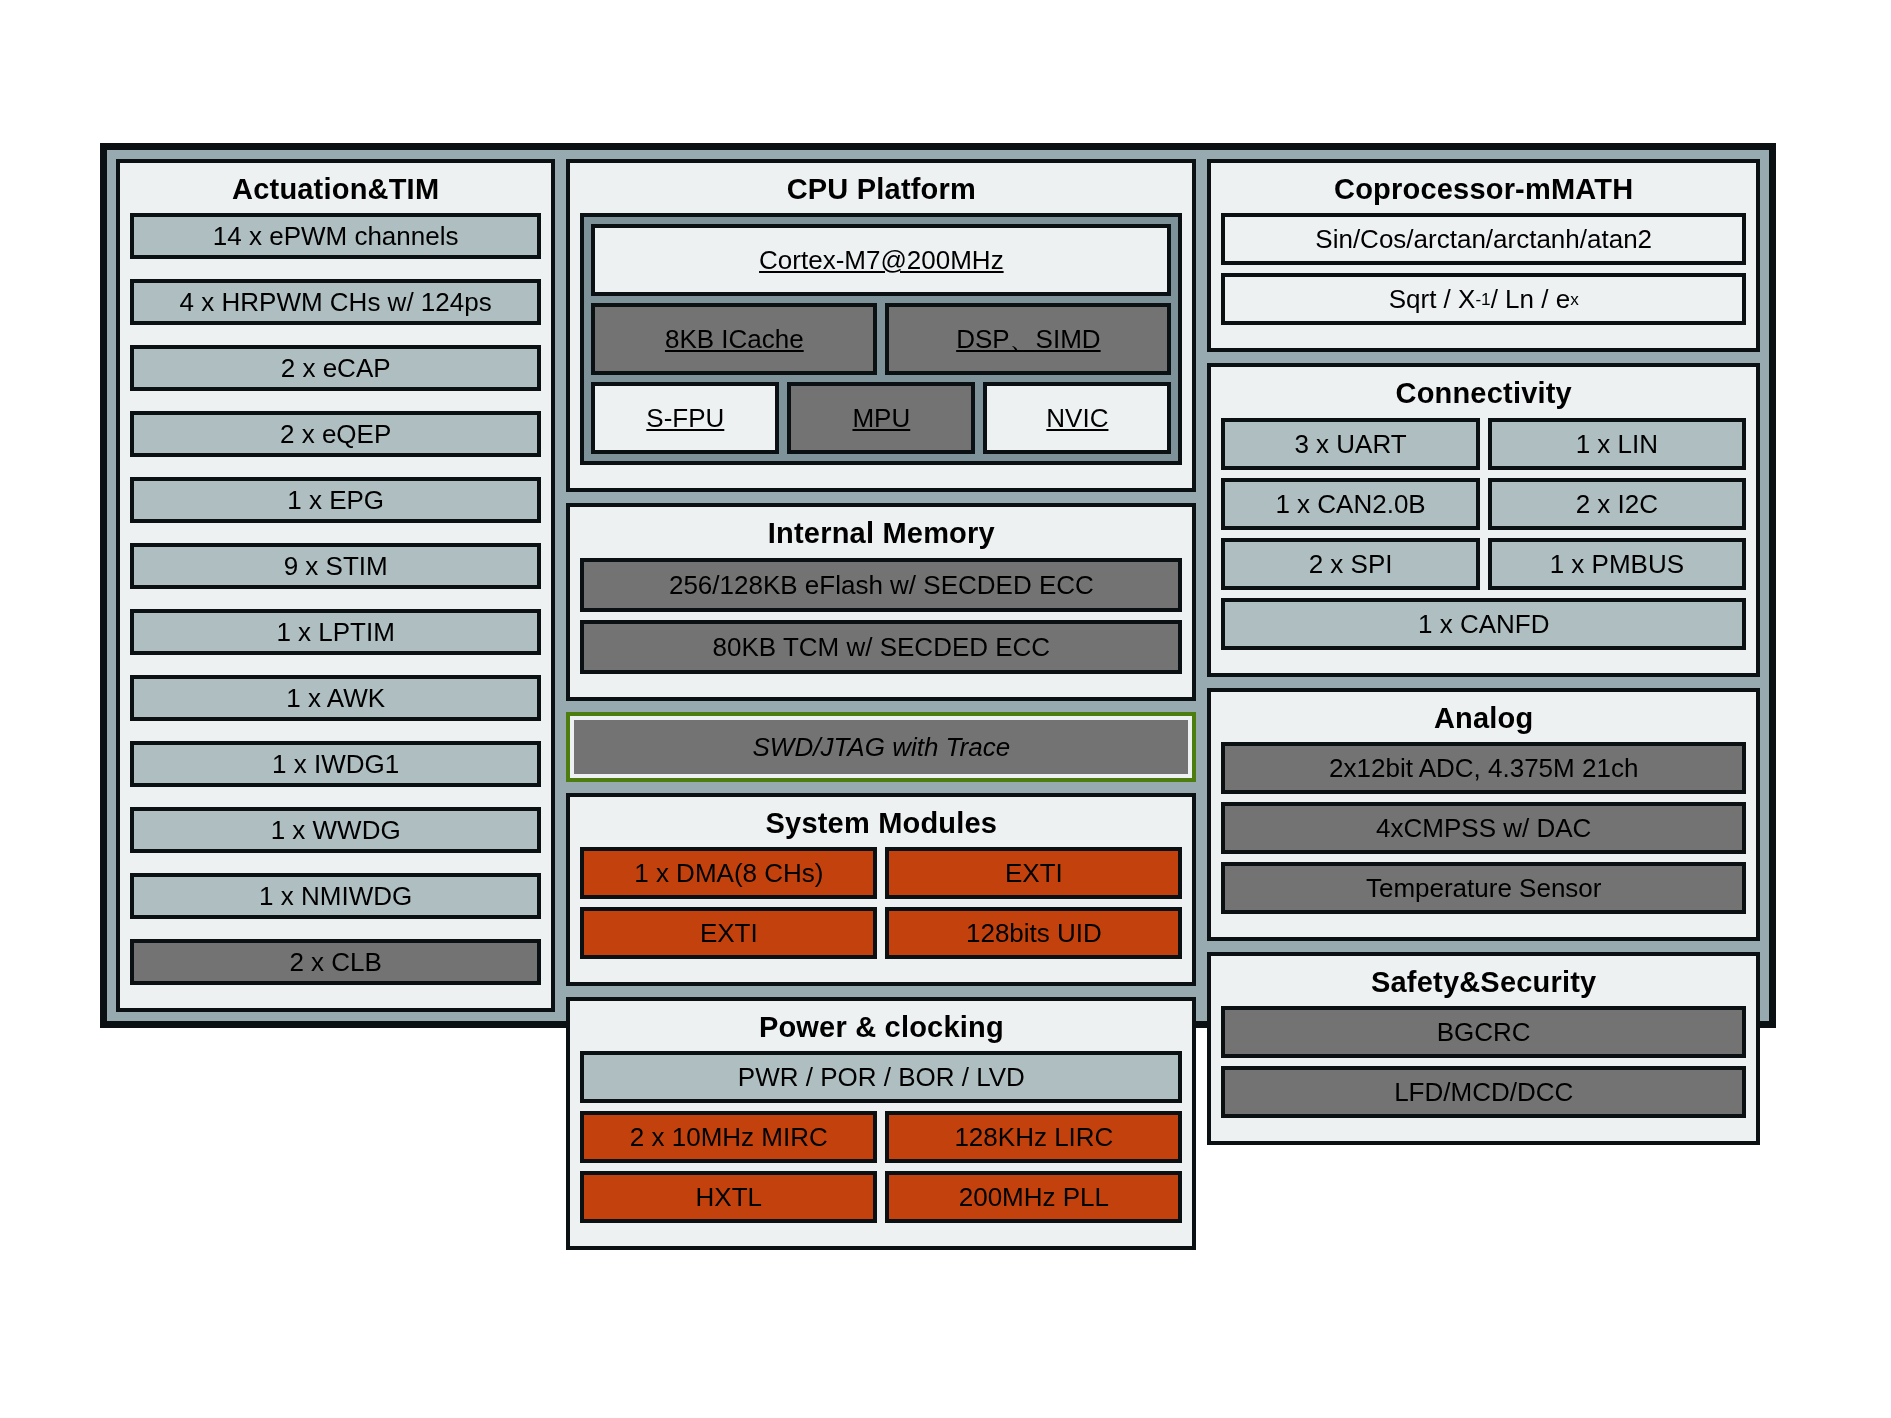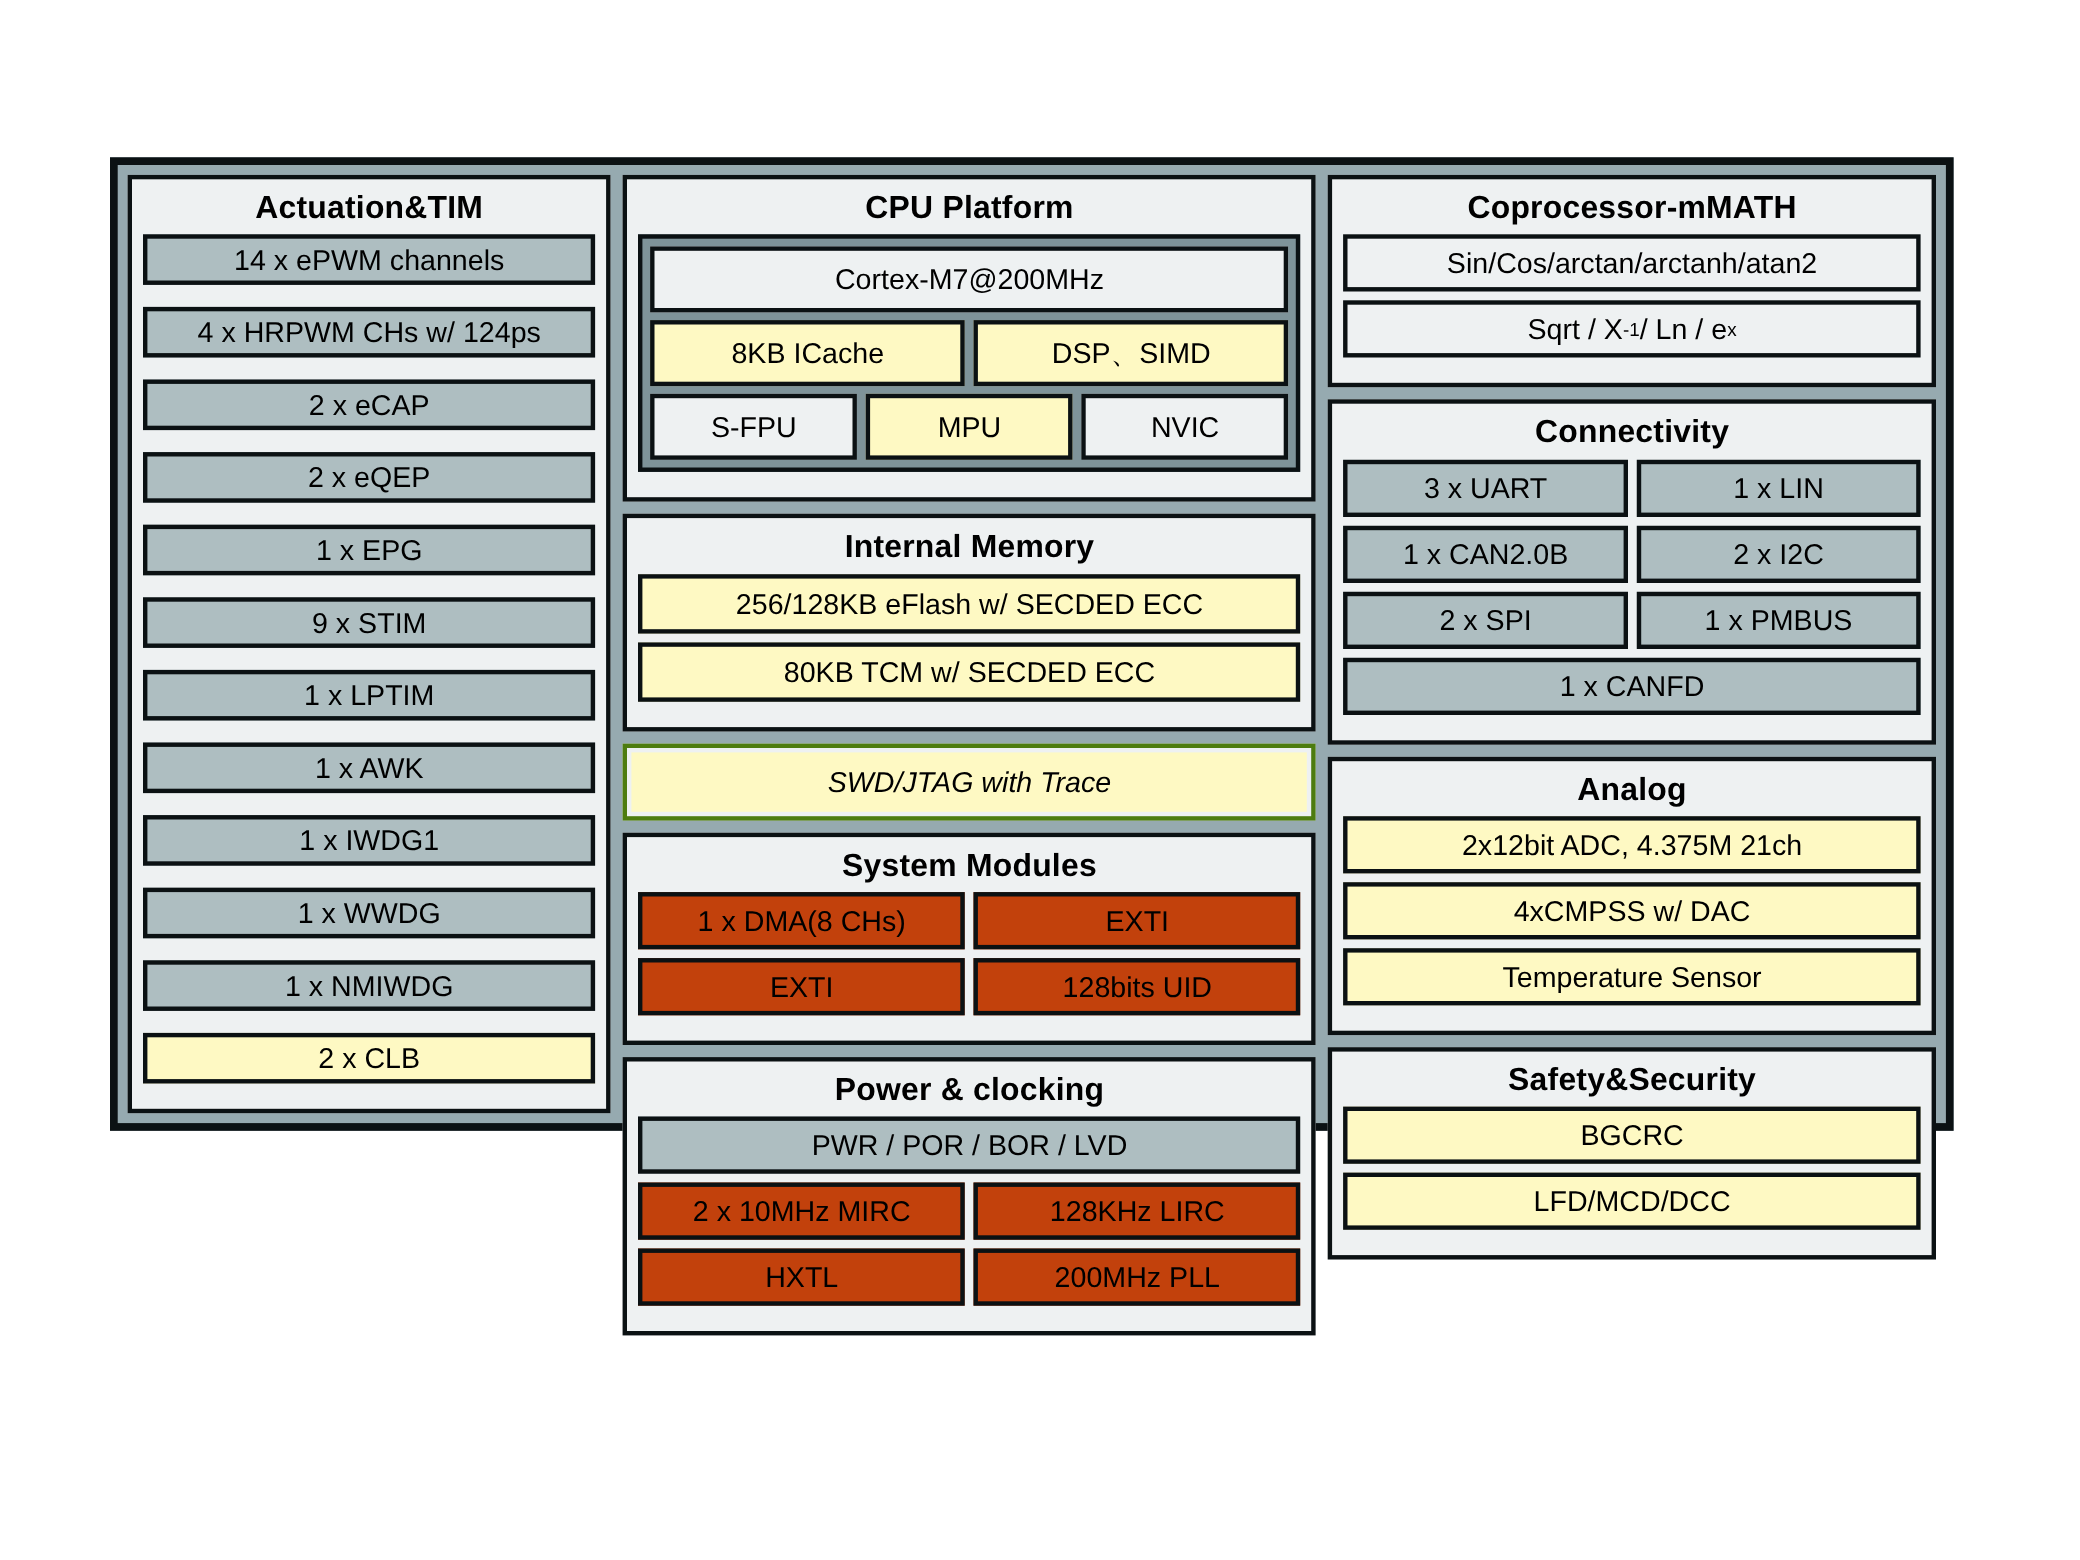--- a/index.html
+++ b/index.html
@@ -66,21 +66,21 @@
     text-align: center;
     font-size: 26px;
     line-height: 1;
     display: flex;
     align-items: center;
     justify-content: center;
     white-space: nowrap;
   }
   .fill-mid   { background: #aebec1; }  
   .fill-dark  { background: #c2410c; }  
-  .fill-pale  { background: #fef9c3; }  
+  .fill-pale  { background: #737373; }  
   .fill-light { background: #eef1f2; }  
 
   
   #col-left .panel { height: 100%; justify-content: flex-start; }
   .left-list {
     display: flex;
     flex-direction: column;
     flex: 1 1 auto;
     justify-content: space-between;
     gap: 3px;
@@ -95,21 +95,21 @@
 
   #cpu-core-frame {
     box-sizing: border-box;
     border: 4px solid #0b1113;
     background: #7e9399;
     padding: 7px;
     display: flex;
     flex-direction: column;
     gap: 7px;
   }
-  #cpu-core-frame .cell { height: 60px; }
+  #cpu-core-frame .cell { height: 72px; text-decoration: underline; }
 
   .stack { display: flex; flex-direction: column; gap: 8px; }
   #panel-memory .cell { height: 54px; }
   #panel-sysmod .cell { height: 52px; }
   #panel-power .cell { height: 52px; }
 
   #panel-swd { padding: 4px; border: 4px solid #4d7c0f; font-style: italic; }
   #panel-swd .cell { border: none; height: 54px; width: 100%; }
 
   

